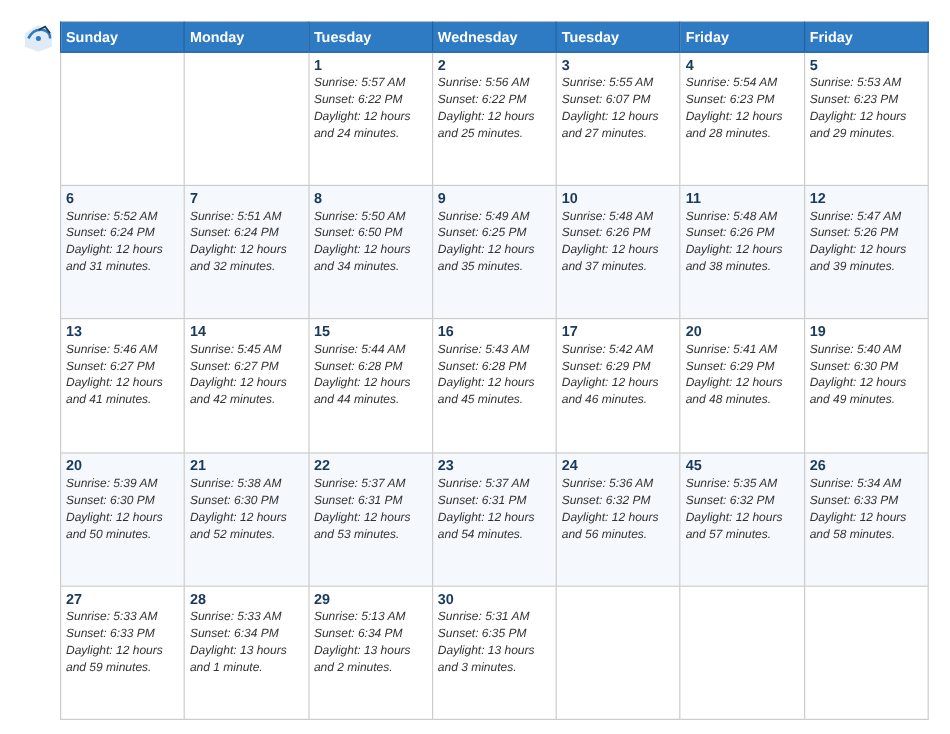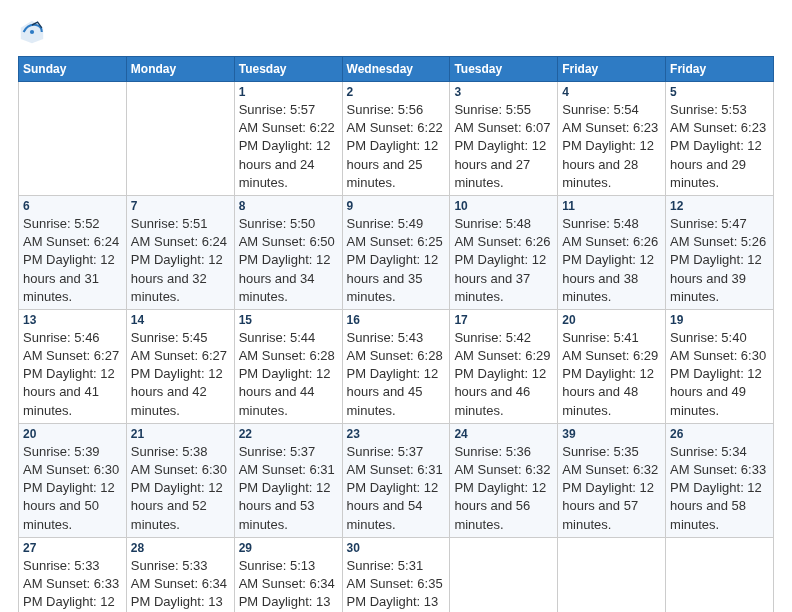--- a/index.html
+++ b/index.html
@@ -8,21 +8,21 @@
       height: 612px;
       font-family: Arial, sans-serif;
       background: #fff;
       overflow: hidden;
     }
     .page {
       width: 792px;
       height: 612px;
       padding: 18px 18px 12px 18px;
       display: flex;
-      flex-direction: column;
+      flex-direction: row;
     }
     .header {
       display: flex;
       justify-content: space-between;
       align-items: flex-start;
       margin-bottom: 10px;
     }
     .logo {
       display: flex;
       align-items: center;
@@ -79,23 +79,24 @@
       height: 88px;
     }
     .day-num {
       font-size: 12px;
       font-weight: bold;
       color: #1a3a5c;
       display: block;
       margin-bottom: 2px;
     }
     .day-info {
-      font-size: 13px;
+      font-size: 10px;
       color: #333;
       line-height: 1.4;
+      font-style: italic;
     }
     .empty-cell {
       background: #f9f9f9;
     }
     tr:nth-child(odd) td { background: #fff; }
     tr:nth-child(even) td { background: #f5f8fc; }
     .calendar thead tr th { background: #2e7bc4; }
   </style>
 </head>
 <body>
@@ -303,21 +304,21 @@
 and 54 minutes.</div>
           </td>
           <td>
             <span class="day-num">24</span>
             <div class="day-info">Sunrise: 5:36 AM
 Sunset: 6:32 PM
 Daylight: 12 hours
 and 56 minutes.</div>
           </td>
           <td>
-            <span class="day-num">39</span>
+            <span class="day-num">45</span>
             <div class="day-info">Sunrise: 5:35 AM
 Sunset: 6:32 PM
 Daylight: 12 hours
 and 57 minutes.</div>
           </td>
           <td>
             <span class="day-num">26</span>
             <div class="day-info">Sunrise: 5:34 AM
 Sunset: 6:33 PM
 Daylight: 12 hours

